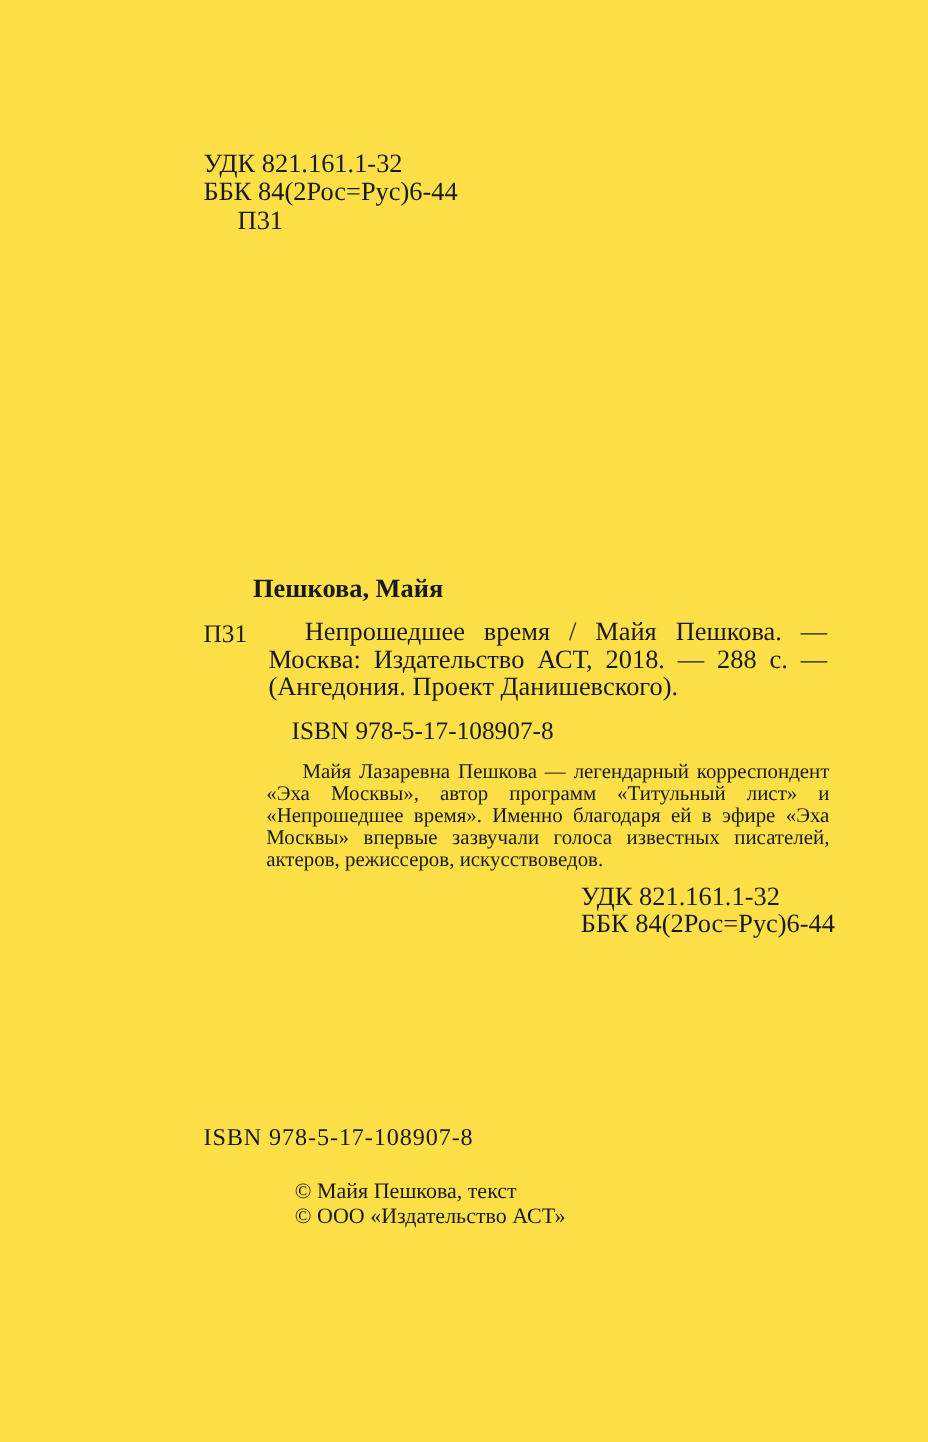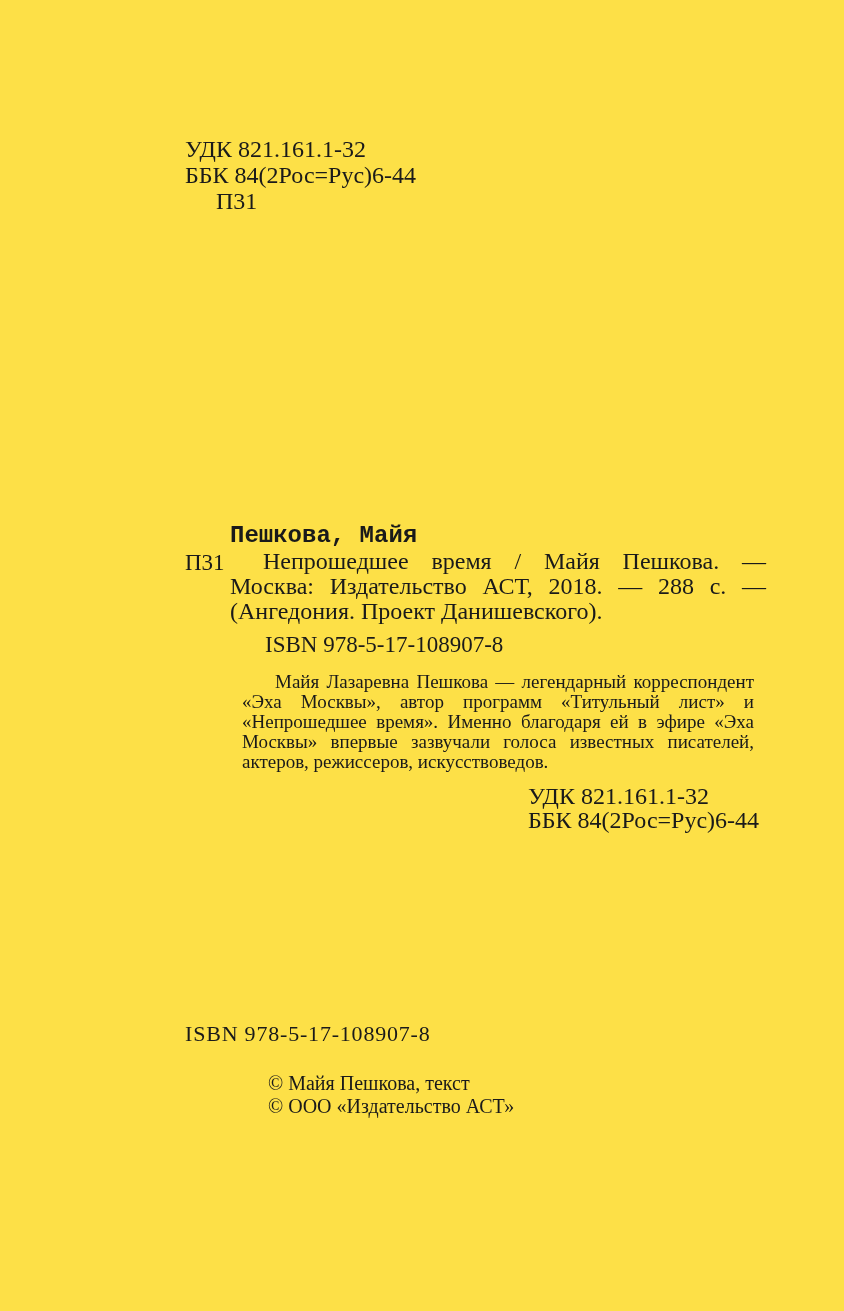--- a/index.html
+++ b/index.html
@@ -34,33 +34,32 @@
   .card {
     position: absolute;
     left: 230px;
     top: 523px;
     width: 536px;
   }
   .author-heading {
     font-weight: bold;
     font-size: 24px;
     line-height: 26px;
-    font-family: Liberation Mono, monospace;
   }
   .entry-wrap {
     position: relative;
   }
   .entry-label {
     position: absolute;
     left: -45px;
     top: 1px;
     font-size: 23px;
   }
   .entry-text {
-    margin: 0;
+    margin: 14px;
     font-size: 24px;
     line-height: 25px;
     text-align: justify;
     text-indent: 33px;
   }
   .card-isbn {
     margin-top: 8px;
     padding-left: 35px;
     font-size: 23px;
     line-height: 25px;

